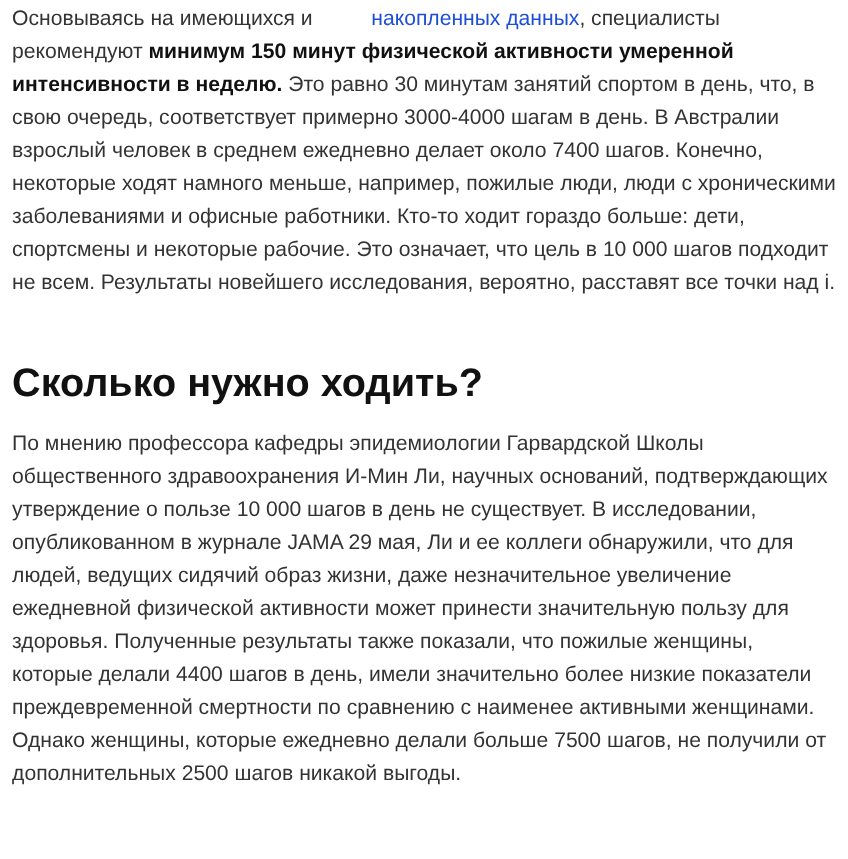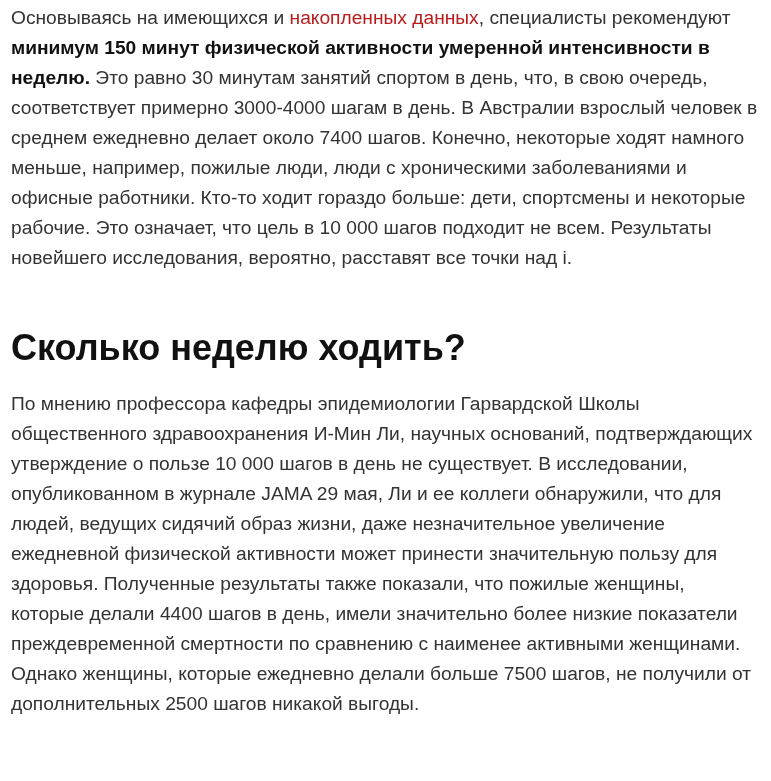--- a/index.html
+++ b/index.html
@@ -21,37 +21,38 @@
       font-size: 19.2px;
       line-height: 30px;
       margin: 3px 0 0 0;
       width: 752px;
     }
     .para b {
       color: #111111;
       font-weight: bold;
     }
     .link {
-      color: #b91c1c;
+      color: #1d4ed8;
       text-decoration: none;
       cursor: pointer;
+      margin-left: 48px;
     }
     .heading {
       font-size: 36px;
       font-weight: bold;
       color: #111111;
       margin: 51px 0 0 0;
       line-height: 48px;
     }
     .para2 {
       margin-top: 17px;
     }
   </style>
 </head>
 <body>
 
 <div class="article">
   <p class="para"><span>Основываясь на имеющихся и </span><a class="link">накопленных данных</a><span>, специалисты рекомендуют </span><b>минимум 150 минут физической активности умеренной интенсивности в неделю.</b><span> Это равно 30 минутам занятий спортом в день, что, в свою очередь, соответствует примерно 3000-4000 шагам в день. В Австралии взрослый человек в среднем ежедневно делает около 7400 шагов. Конечно, некоторые ходят намного меньше, например, пожилые люди, люди с хроническими заболеваниями и офисные работники. Кто-то ходит гораздо больше: дети, спортсмены и некоторые рабочие. Это означает, что цель в 10 000 шагов подходит не всем. Результаты новейшего исследования, вероятно, расставят все точки над i.</span></p>
 
-  <h2 class="heading">Сколько неделю ходить?</h2>
+  <h2 class="heading">Сколько нужно ходить?</h2>
 
   <p class="para para2">По мнению профессора кафедры эпидемиологии Гарвардской Школы общественного здравоохранения И-Мин Ли, научных оснований, подтверждающих утверждение о пользе 10 000 шагов в день не существует. В исследовании, опубликованном в журнале JAMA 29 мая, Ли и ее коллеги обнаружили, что для людей, ведущих сидячий образ жизни, даже незначительное увеличение ежедневной физической активности может принести значительную пользу для здоровья. Полученные результаты также показали, что пожилые женщины, которые делали 4400 шагов в день, имели значительно более низкие показатели преждевременной смертности по сравнению с наименее активными женщинами. Однако женщины, которые ежедневно делали больше 7500 шагов, не получили от дополнительных 2500 шагов никакой выгоды.</p>
 </div>
 
 </body></html>

